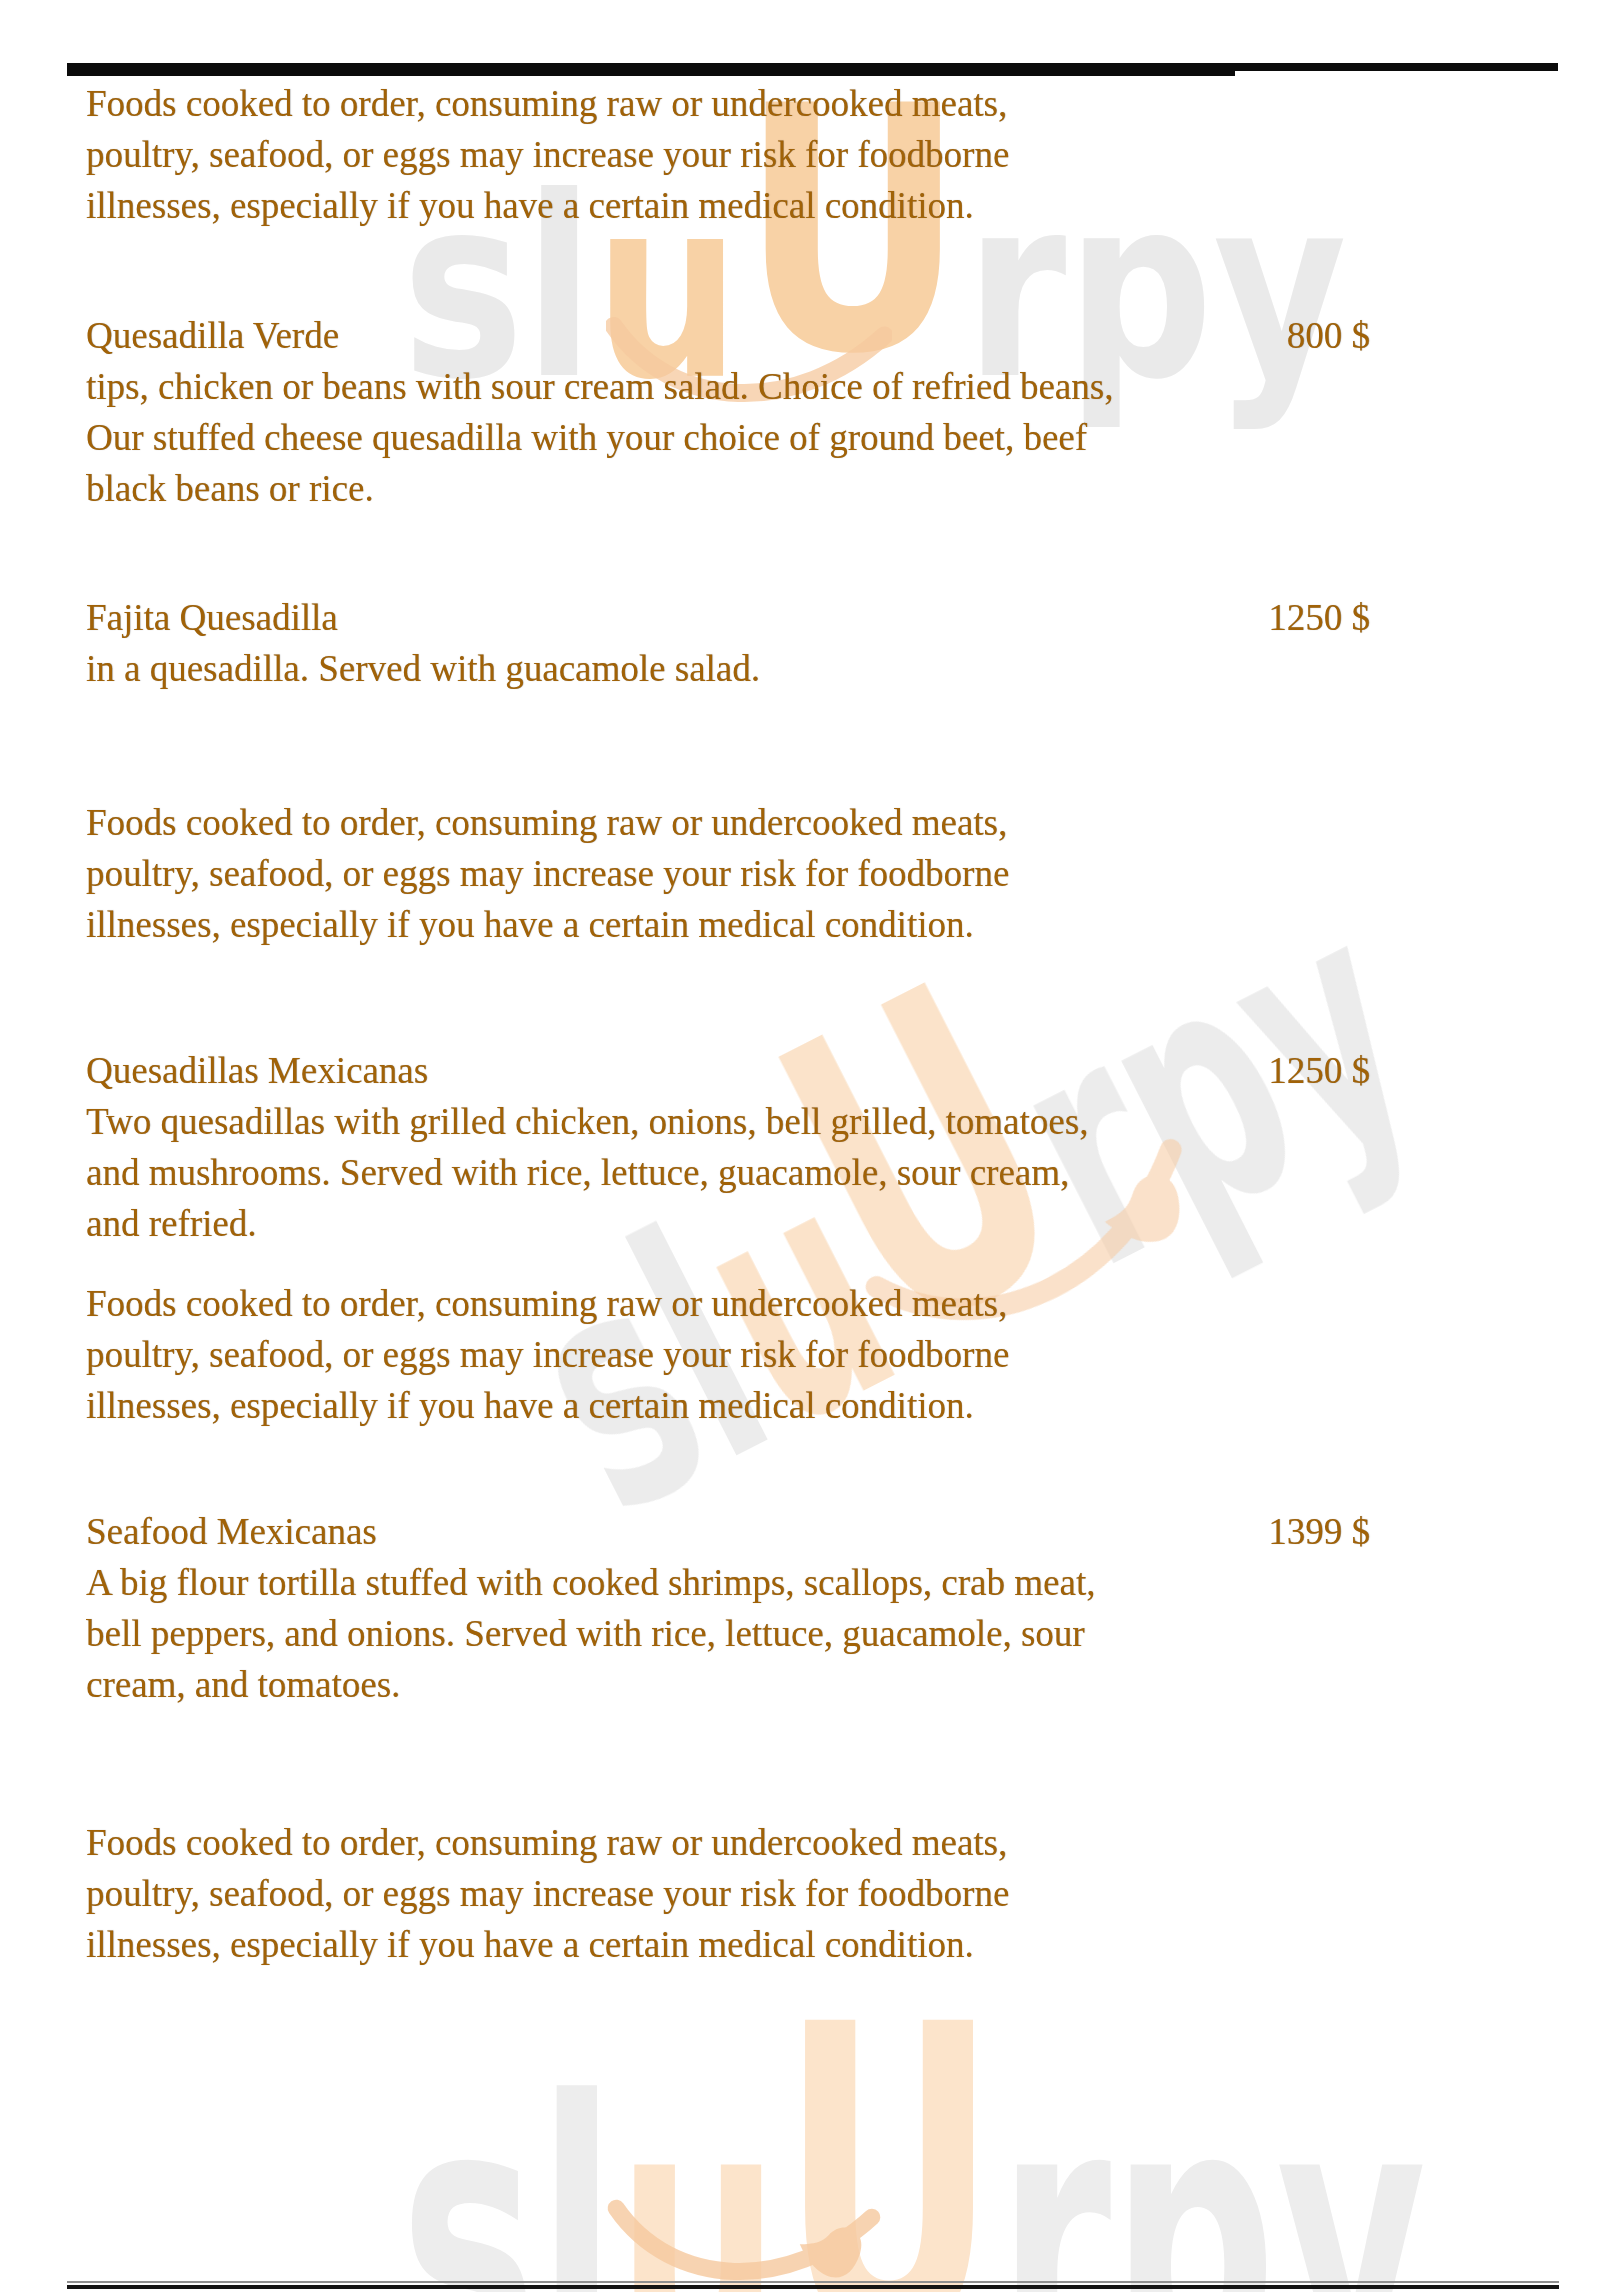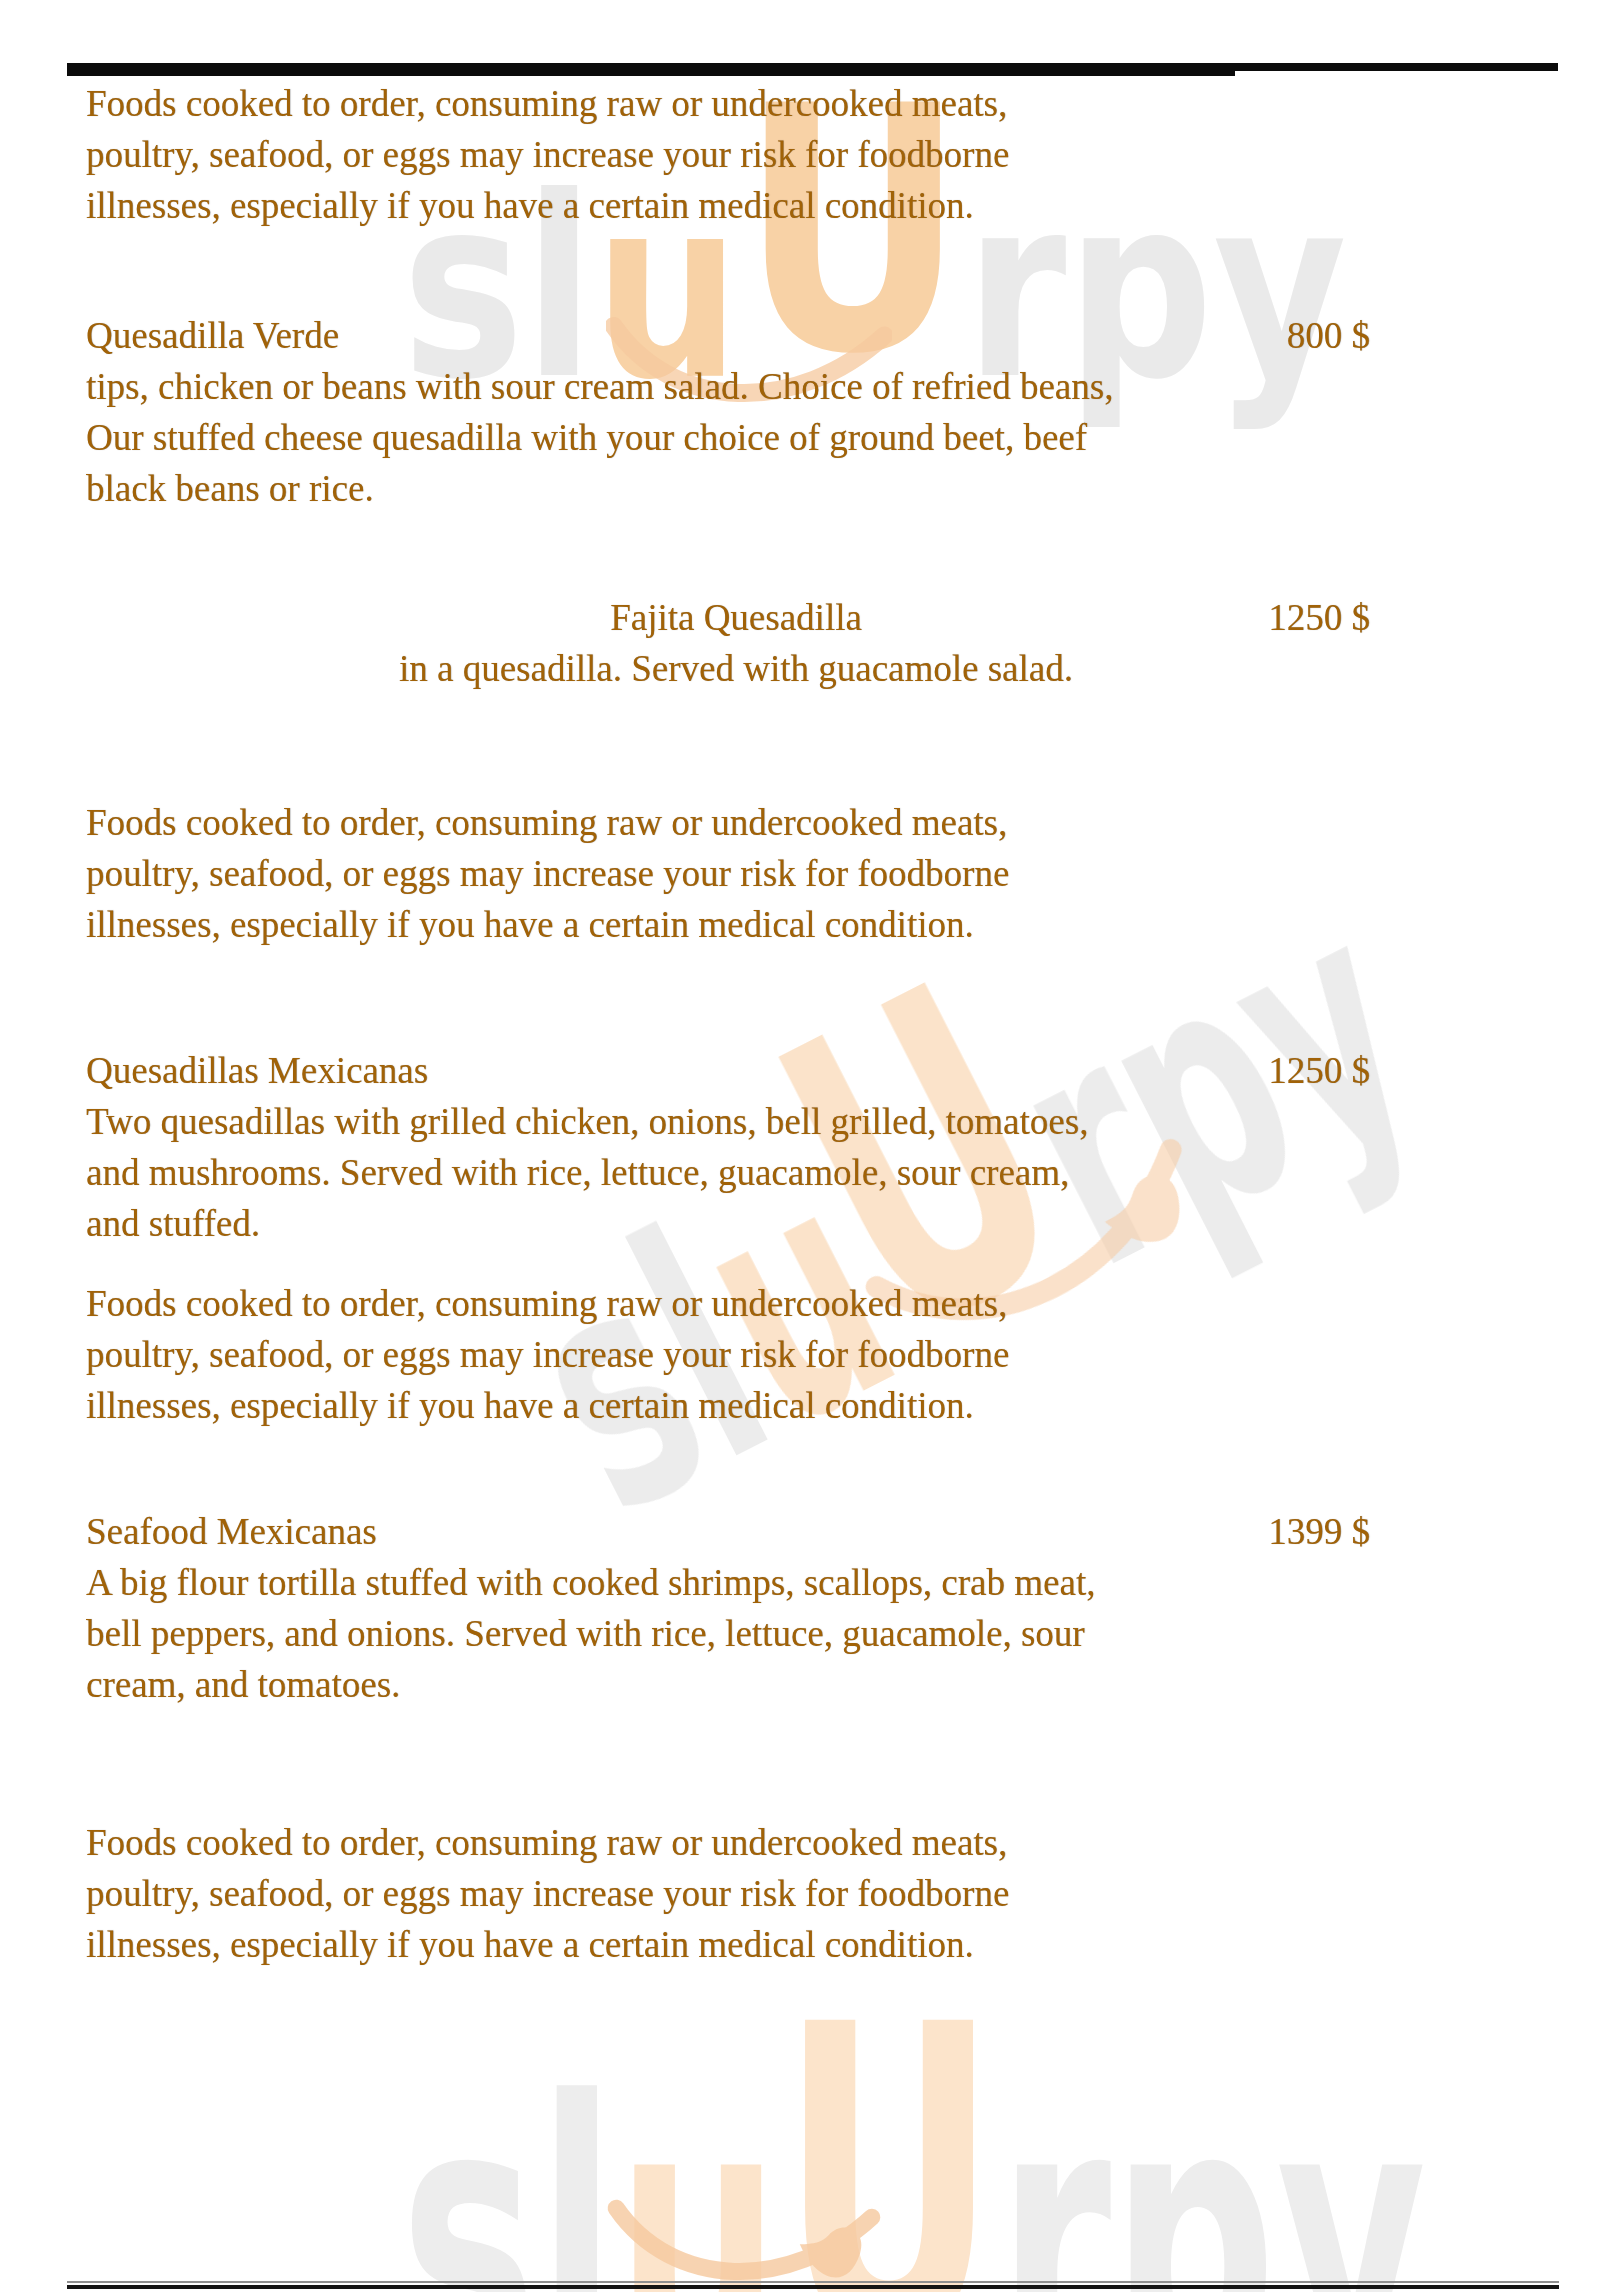--- a/index.html
+++ b/index.html
@@ -74,40 +74,40 @@
       </div>
       <div class="block" style="top: 310px;">
         <div class="item-head">
           <div class="tline">Quesadilla Verde</div>
           <div class="tline item-price">800 $</div>
         </div>
         <div class="tline">tips, chicken or beans with sour cream salad. Choice of refried beans,</div>
         <div class="tline">Our stuffed cheese quesadilla with your choice of ground beet, beef</div>
         <div class="tline">black beans or rice.</div>
       </div>
-      <div class="block" style="top: 592px; text-align: center;">
+      <div class="block" style="top: 592px;">
         <div class="item-head">
           <div class="tline">Fajita Quesadilla</div>
           <div class="tline item-price">1250 $</div>
         </div>
         <div class="tline">in a quesadilla. Served with guacamole salad.</div>
       </div>
       <div class="block" style="top: 797px;">
         <div class="tline">Foods cooked to order, consuming raw or undercooked meats,</div>
         <div class="tline">poultry, seafood, or eggs may increase your risk for foodborne</div>
         <div class="tline">illnesses, especially if you have a certain medical condition.</div>
       </div>
       <div class="block" style="top: 1029px; margin-top: 16px;">
         <div class="item-head">
           <div class="tline">Quesadillas Mexicanas</div>
           <div class="tline item-price">1250 $</div>
         </div>
         <div class="tline">Two quesadillas with grilled chicken, onions, bell grilled, tomatoes,</div>
         <div class="tline">and mushrooms. Served with rice, lettuce, guacamole, sour cream,</div>
-        <div class="tline">and stuffed.</div>
+        <div class="tline">and refried.</div>
       </div>
       <div class="block" style="top: 1278px;">
         <div class="tline">Foods cooked to order, consuming raw or undercooked meats,</div>
         <div class="tline">poultry, seafood, or eggs may increase your risk for foodborne</div>
         <div class="tline">illnesses, especially if you have a certain medical condition.</div>
       </div>
       <div class="block" style="top: 1506px;">
         <div class="item-head">
           <div class="tline">Seafood Mexicanas</div>
           <div class="tline item-price">1399 $</div>

